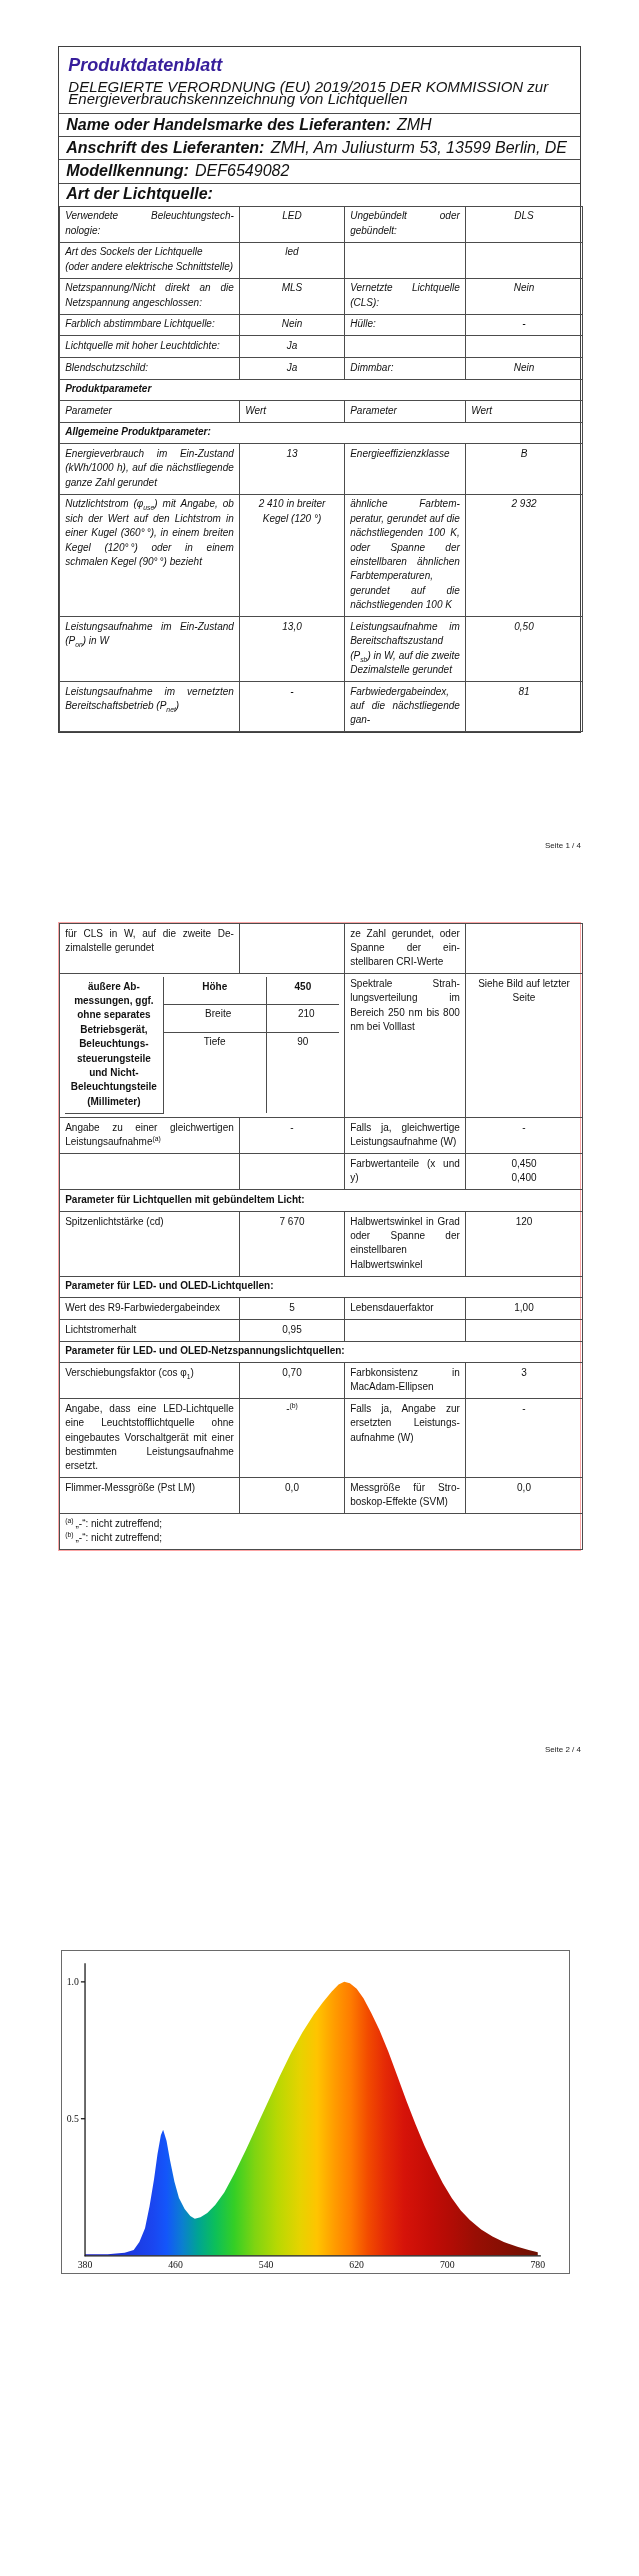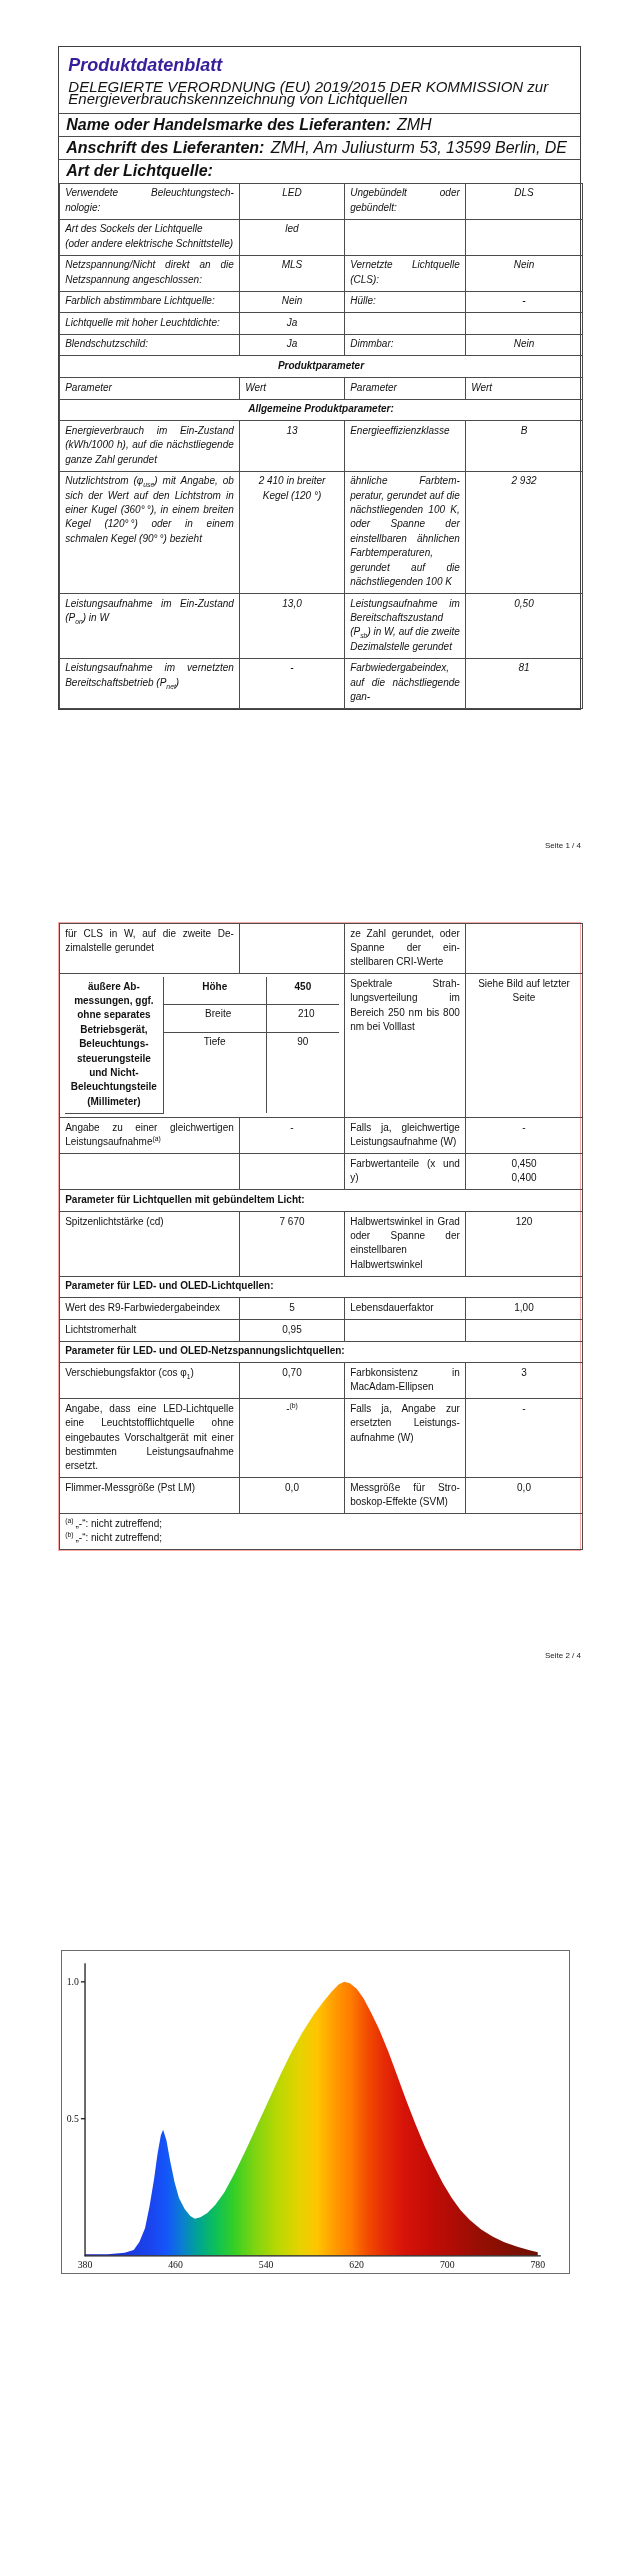--- a/index.html
+++ b/index.html
@@ -25,21 +25,21 @@
   table.ptable{width:100%;border-collapse:collapse;table-layout:fixed;border-radius:6px;}
   table.ptable td{
     border:0.8px solid #4c4c4c;
     padding:2.6px 5.2px 3.6px 5.2px;
     vertical-align:top;
     font-size:10px;line-height:14.4px;
     overflow:hidden;
   }
   td.lab{text-align:justify;}
   td.val{text-align:center;}
-  td.cen{text-align:center;font-weight:bold;padding-top:1.5px;padding-bottom:2.1px;}
+  td.cen{font-weight:bold;padding-top:1.5px;padding-bottom:2.1px;}
   td.sec{font-weight:bold;padding-top:1.5px;padding-bottom:2.1px;}
   td.fnote{padding:5.2px 7.2px 8.2px 3.1px;font-size:9.8px;line-height:17.5px;}
   sub{font-size:68%;line-height:0;}
   sup{font-size:68%;line-height:0;}
   
   td.dims-cell{padding:0;}
   table.dims-inner{width:100%;height:100%;border-collapse:collapse;table-layout:fixed;}
   table.dims-inner td{border:0.8px solid #4c4c4c;padding:2.6px 5.2px 3.6px 5.2px;vertical-align:top;font-size:10px;line-height:14.4px;text-align:center;}
   table.dims-inner td:first-child{border-left:none;}
   table.dims-inner td:last-child{border-right:none;}
@@ -60,20 +60,21 @@
 
 <section class="sheet bbox" style="top:46px;font-style:italic;">
   <div class="dochead">
     <h1 style="color: rgb(55, 30, 155);">Produktdatenblatt</h1>
     <div class="reg">DELEGIERTE VERORDNUNG (EU) 2019/2015 DER KOMMISSION zur</div>
     <div class="reg">Energieverbrauchskennzeichnung von Lichtquellen</div>
   </div>
   <div>
       <div class="srow"><span class="slab">Name oder Handelsmarke des Lieferanten:</span><span class="sval">ZMH</span></div>
       <div class="srow"><span class="slab">Anschrift des Lieferanten:</span><span class="sval">ZMH, Am Juliusturm 53, 13599 Berlin, DE</span></div>
+      <div class="srow"><span class="slab">Modellkennung:</span><span class="sval">DEF6549082</span></div>
       <div class="srow"><span class="slab">Art der Lichtquelle:</span><span class="sval"></span></div>
     </div>
   <table class="ptable">
     <colgroup>
         <col style="width:180px">
         <col style="width:105px">
         <col style="width:121px">
         <col style="width:117px">
       </colgroup>
     <tbody>
@@ -248,21 +249,21 @@
           <td class="val">0,0</td>
           <td class="lab">Messgröße für Stro­boskop-Effekte (SVM)</td>
           <td class="val">0,0</td>
         </tr>
         <tr>
           <td colspan="4" class="fnote"><sup>(a)</sup> „-“: nicht zutreffend;<br><sup>(b)</sup> „-“: nicht zutreffend;</td>
         </tr>
       </tbody>
   </table>
 </section>
-<span class="pfooter" style="top:1651px;">Seite 2 / 4</span>
+<span class="pfooter" style="top:1745px;">Seite 2 / 4</span>
 
 <div class="chartbox">
   <svg id="spectrum" width="506" height="320" viewBox="0 0 982 622">
       <defs>
         <linearGradient id="spec" gradientUnits="userSpaceOnUse" x1="44" y1="0" x2="924" y2="0">
           <stop offset="0.0000" stop-color="#2020c0"></stop>
           <stop offset="0.1500" stop-color="#1a46f0"></stop>
           <stop offset="0.1800" stop-color="#1356fa"></stop>
           <stop offset="0.2150" stop-color="#0b7fd0"></stop>
           <stop offset="0.2500" stop-color="#00a493"></stop>

